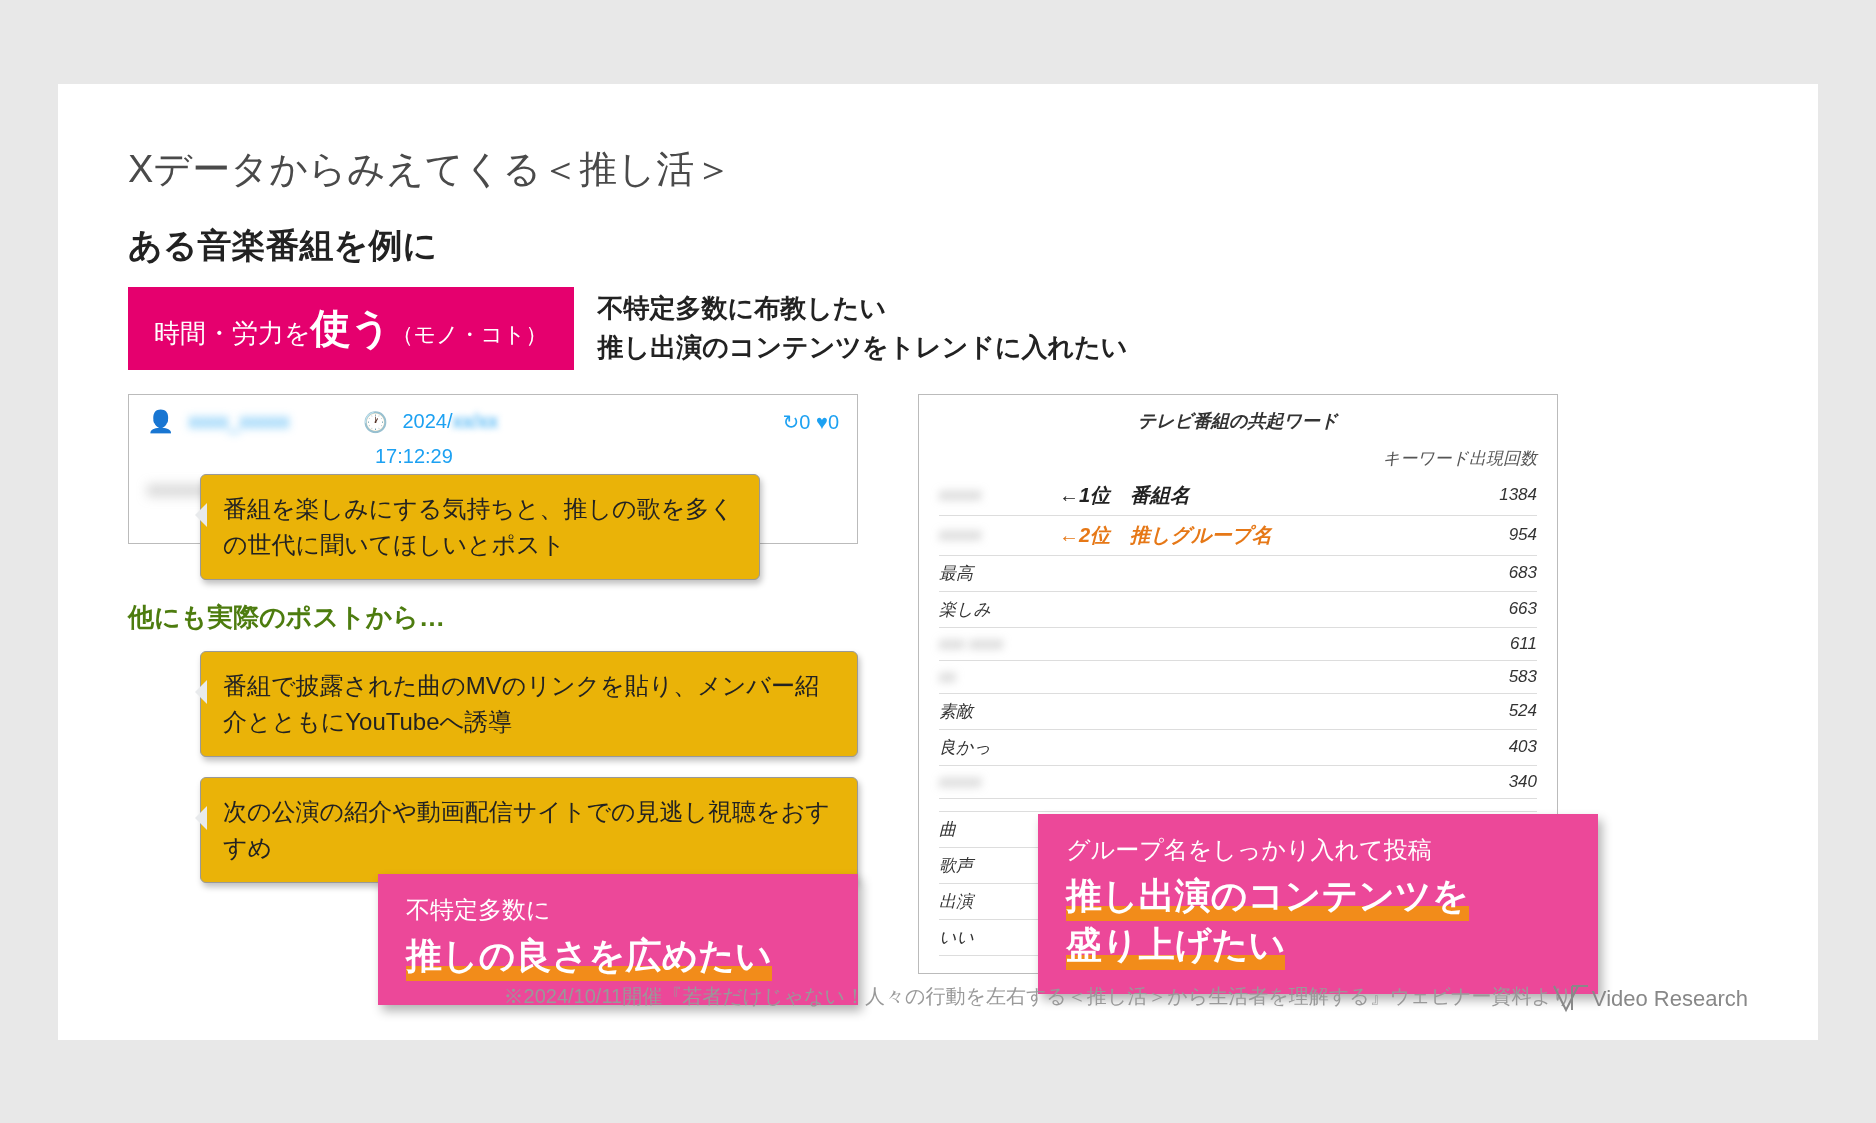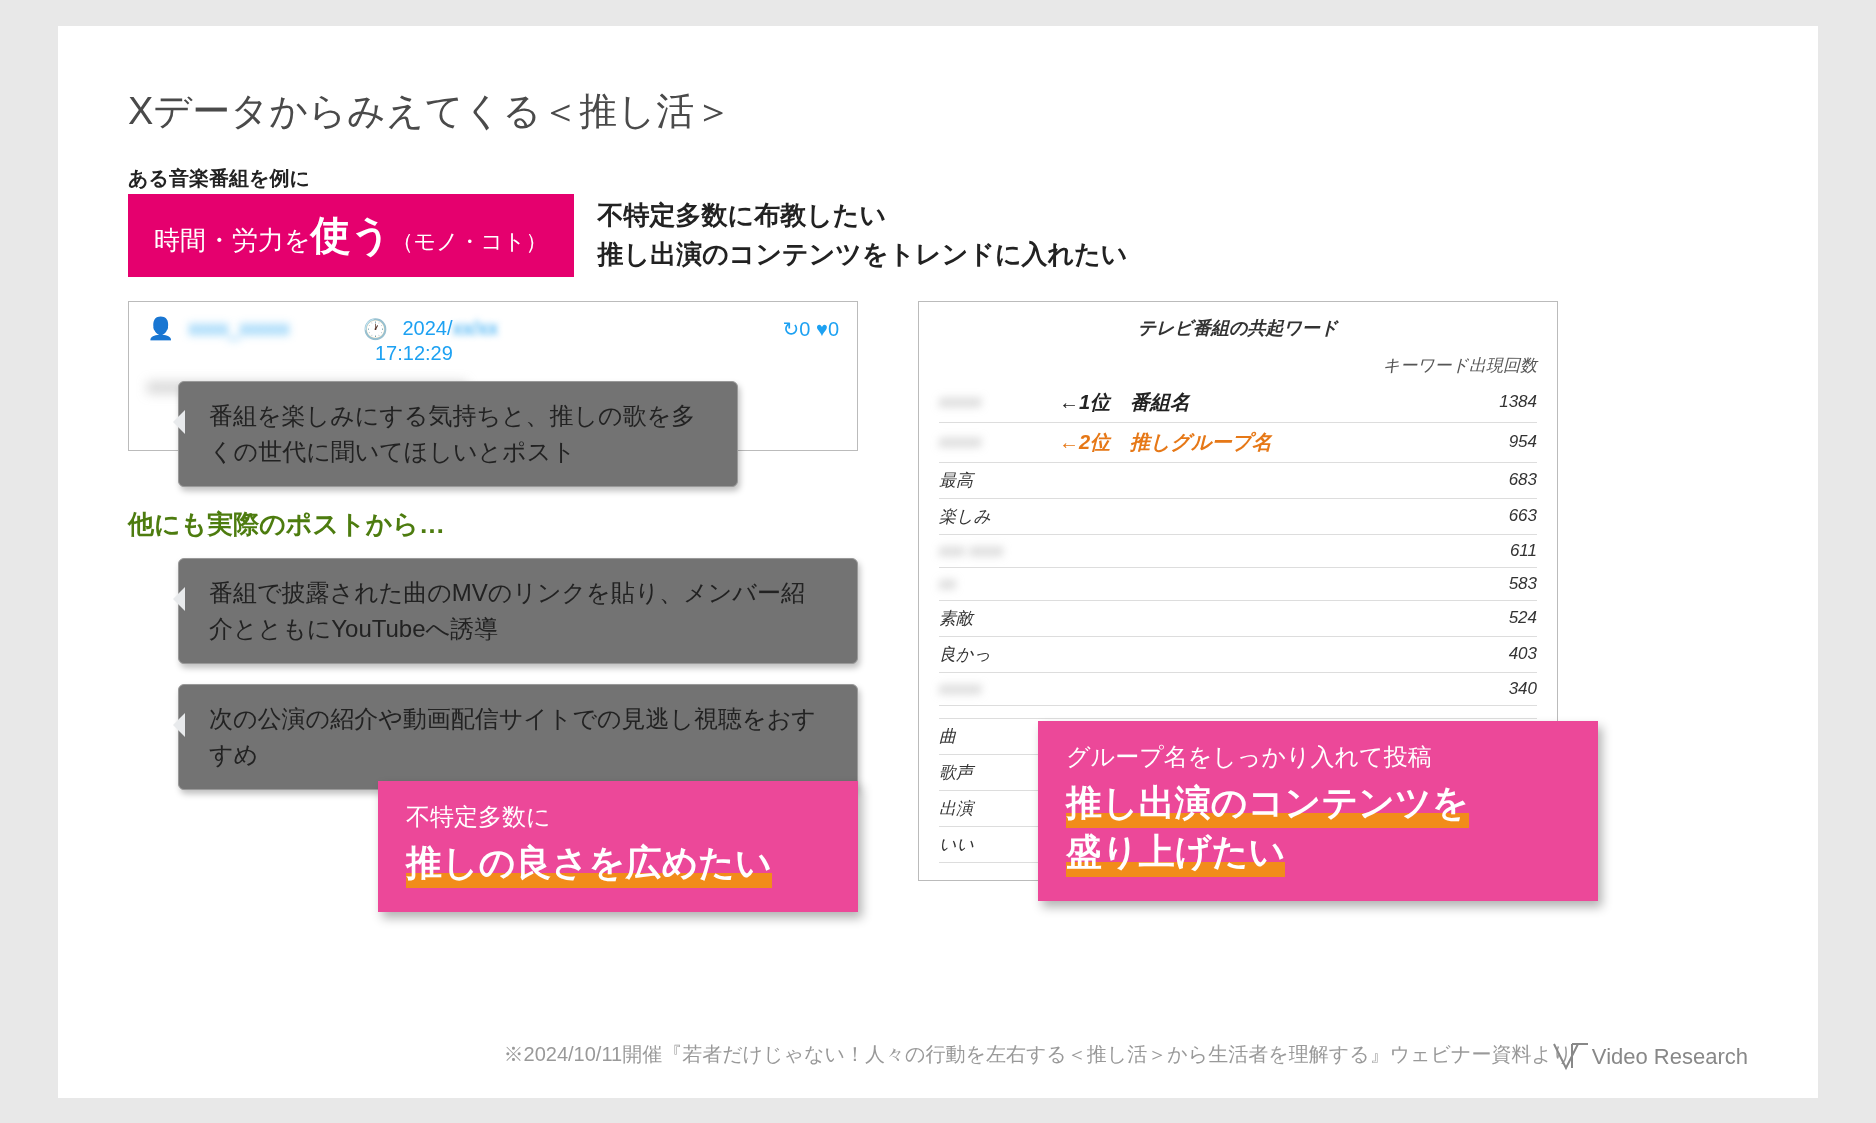--- a/index.html
+++ b/index.html
@@ -8,35 +8,35 @@
     background: #e8e8e8;
     width: 1876px;
     height: 1123px;
     display: flex;
     align-items: center;
     justify-content: center;
   }
   .slide {
     background: #fff;
     width: 1760px;
-    height: 1072px;
+    height: 956px;
     position: relative;
     padding: 60px 70px 40px 70px;
   }
   .title {
     font-size: 38px;
     color: #4a4a4a;
     font-weight: 500;
     margin-bottom: 28px;
   }
   .subtitle {
-    font-size: 20px;
+    font-size: 34px;
     font-weight: 600;
     color: #222;
-    margin-bottom: 2px;
+    margin-bottom: 18px;
   }
   .pink-row {
     display: flex;
     align-items: center;
     gap: 24px;
     margin-bottom: 24px;
   }
   .pink-box {
     background: #e5006e;
     color: #fff;
@@ -68,34 +68,34 @@
     position: relative;
     height: 150px;
   }
   .tweet-header { display: flex; align-items: center; gap: 14px; font-size: 20px; }
   .avatar { color: #1da1f2; font-size: 22px; }
   .uname { color: #1da1f2; filter: blur(4px); }
   .clock { color: #1da1f2; margin-left: 60px; }
   .date { color: #1da1f2; }
   .date .blur { filter: blur(3px); }
   .engage { color: #1da1f2; margin-left: auto; }
-  .tweet-time { color: #1da1f2; font-size: 20px; margin-left: 228px; margin-top: 0; }
+  .tweet-time { color: #1da1f2; font-size: 20px; margin-left: 228px; margin-top: 10px; }
   .tweet-body { filter: blur(6px); color: #888; font-size: 20px; margin-top: 10px; }
 
   .speech {
     position: relative;
-    background: #737373;
+    background: #eab308;
     border: 1px solid #999;
     border-radius: 6px;
-    padding: 16px 30px;
+    padding: 16px 22px;
     font-size: 24px;
     line-height: 1.5;
     color: #222;
     box-shadow: 2px 4px 6px rgba(0,0,0,0.25);
-    margin-left: 50px;
+    margin-left: 72px;
     margin-bottom: 20px;
   }
   .speech::before {
     content: "";
     position: absolute;
     left: -18px;
     top: 28px;
     border: 12px solid transparent;
     border-right-color: #e8eaec;
   }

